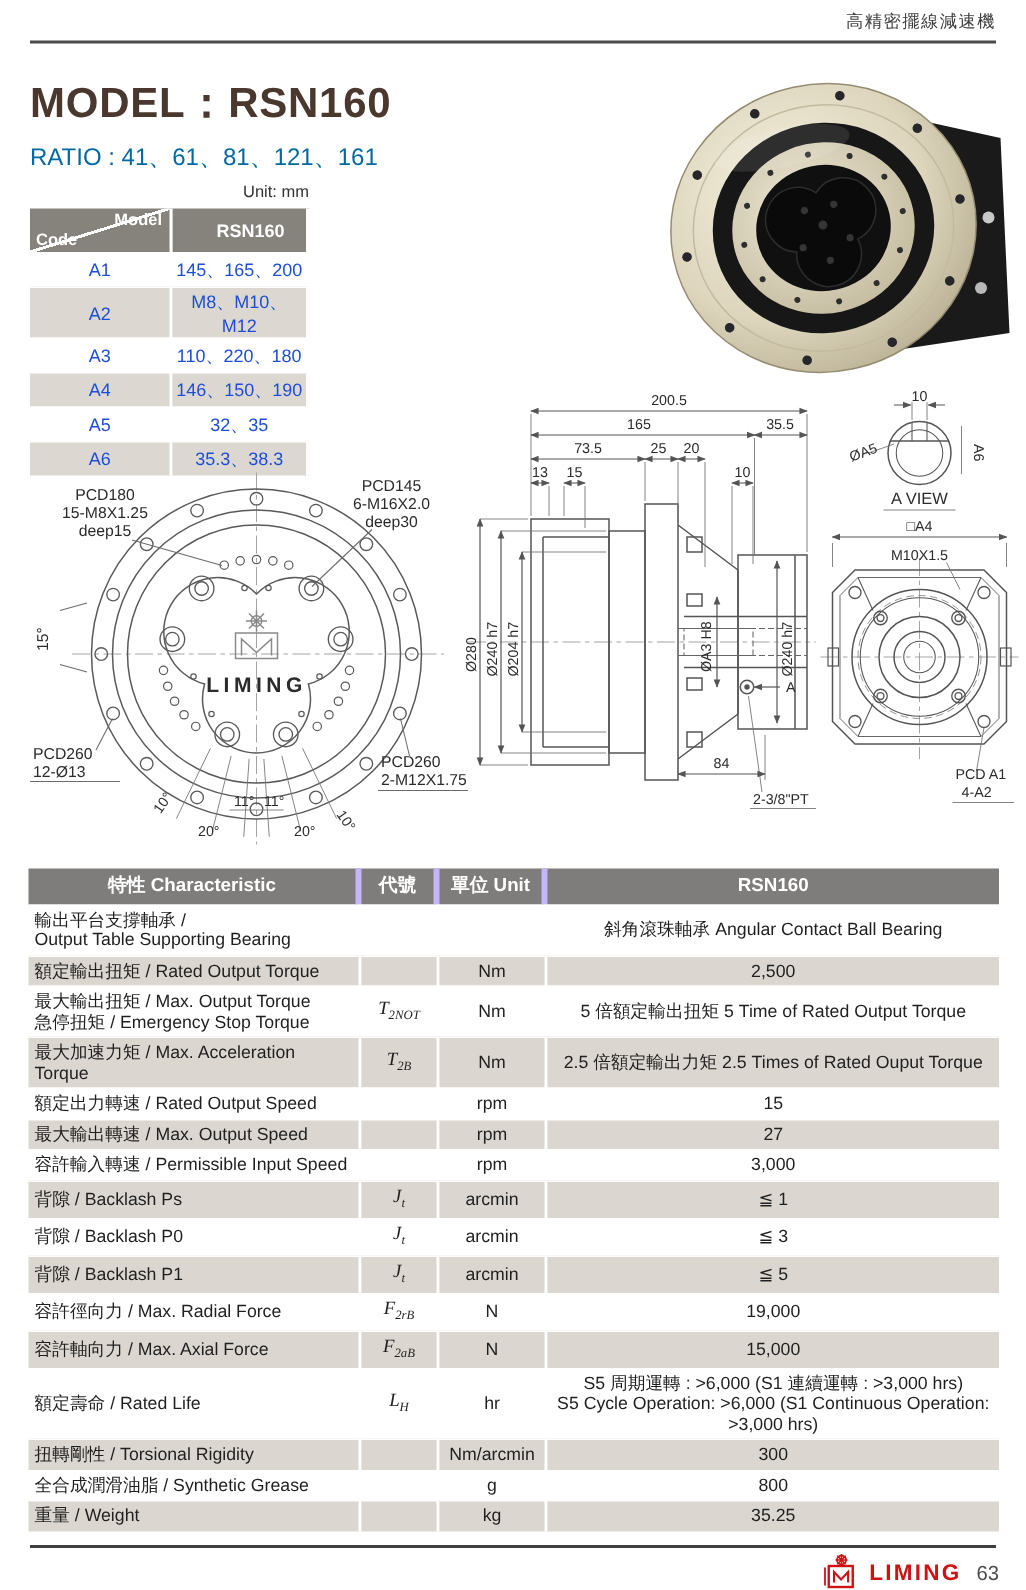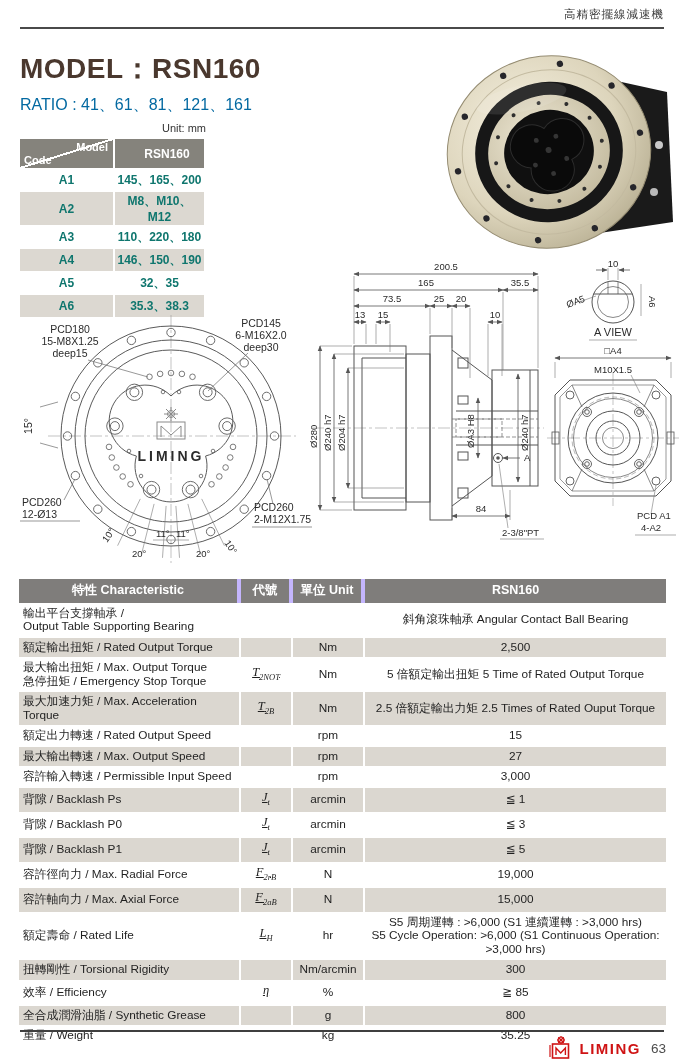--- a/index.html
+++ b/index.html
@@ -12,36 +12,36 @@
   .model-title{position:absolute;top:50px;left:20px;font-size:28px;font-weight:bold;color:#4a382e;letter-spacing:.5px;}
   .ratio-text{position:absolute;top:95px;left:20px;font-size:16px;color:#0369a1;}
   .unit-note{position:absolute;top:122px;left:20px;width:186px;text-align:right;font-size:11px;color:#333;}
   
   .model-table{position:absolute;top:139px;left:20px;width:186px;border-collapse:separate;border-spacing:0;table-layout:fixed;font-size:12px;}
   .model-table th{background:#85837c;color:#fff;font-weight:bold;height:27px;border-right:2px solid #fff;padding-left:16px;}
   .model-table th.corner{position:relative;width:76px;
      background:linear-gradient(to bottom right,rgba(0,0,0,0) calc(50% - 1px),#fff calc(50% - 1px),#fff calc(50% + 1px),rgba(0,0,0,0) calc(50% + 1px)),#85837c;}
   .model-table th.corner .m-top{position:absolute;top:2px;right:5px;font-size:11px;}
   .model-table th.corner .m-bot{position:absolute;bottom:2px;left:4px;font-size:11px;}
-  .model-table td{height:20px;text-align:center;border-top:1px solid #fff;border-right:2px solid #fff;color:#0f766e;font-weight:bold;}
+  .model-table td{height:20px;text-align:center;border-top:1px solid #fff;border-right:2px solid #fff;color:#1d4ed8;}
   .model-table tbody tr:nth-child(even) td{background:#dcd8d1;}
   
   .photo{position:absolute;top:40px;left:437px;}
   .fv{position:absolute;top:293px;left:8px;}
   .sv{position:absolute;top:258px;left:306px;}
   .rv{position:absolute;top:256px;left:543px;}
   svg text{font-family:"Liberation Sans",sans-serif;fill:#2b2b2b;}
   
   .spec{position:absolute;top:579px;left:19px;width:647px;border-collapse:separate;border-spacing:0;table-layout:fixed;font-size:11.8px;line-height:13.5px;}
   .spec th{background:#7f7d7b;color:#fff;font-weight:bold;font-size:12.5px;padding:5px 2px;border-right:4px solid #c4b5fd;text-align:center;}
   .spec th:last-child,.spec td:last-child{border-right:none;}
   .spec td{padding:3px 4px;border-top:1px solid #fff;border-right:2px solid #fff;vertical-align:middle;color:#1f1f1f;}
   .spec tbody tr:nth-child(even) td{background:#dbd7d0;}
   .spec td.ch{text-align:left;white-space:pre-line;}
-  .spec td.code{text-align:center;font-family:"Liberation Serif",serif;font-style:italic;font-size:12.5px;text-decoration:underline;}
+  .spec td.code{text-align:center;font-family:"Liberation Serif",serif;font-style:italic;font-size:12.5px;}
   .spec td.code sub{font-size:8.5px;}
   .spec td.unit{text-align:center;}
   .spec td.val{text-align:center;white-space:pre-line;}
   
   .btm-rule{position:absolute;top:1030px;left:20px;right:20px;border-top:2.5px solid #3f3f3f;}
   .footer{position:absolute;top:1035px;right:18px;display:flex;align-items:center;gap:6px;}
   .brand{font-size:15px;font-weight:bold;color:#cf1314;letter-spacing:1.5px;}
   .pageno{font-size:13.5px;color:#4c4c4c;margin-left:4px;}
 </style>
 </head>
@@ -539,26 +539,20 @@
 S5 Cycle Operation: &gt;6,000 (S1 Continuous Operation:
 &gt;3,000 hrs)</td>
         </tr>
       <tr>
           <td class="ch">扭轉剛性 / Torsional Rigidity</td>
           <td class="code"><span></span><sub></sub></td>
           <td class="unit">Nm/arcmin</td>
           <td class="val">300</td>
         </tr>
       <tr>
-          <td class="ch">效率 / Efficiency</td>
-          <td class="code"><span>η</span><sub></sub></td>
-          <td class="unit">%</td>
-          <td class="val">≧ 85</td>
-        </tr>
-      <tr>
           <td class="ch">全合成潤滑油脂 / Synthetic Grease</td>
           <td class="code"><span></span><sub></sub></td>
           <td class="unit">g</td>
           <td class="val">800</td>
         </tr>
       <tr>
           <td class="ch">重量 / Weight</td>
           <td class="code"><span></span><sub></sub></td>
           <td class="unit">kg</td>
           <td class="val">35.25</td>

